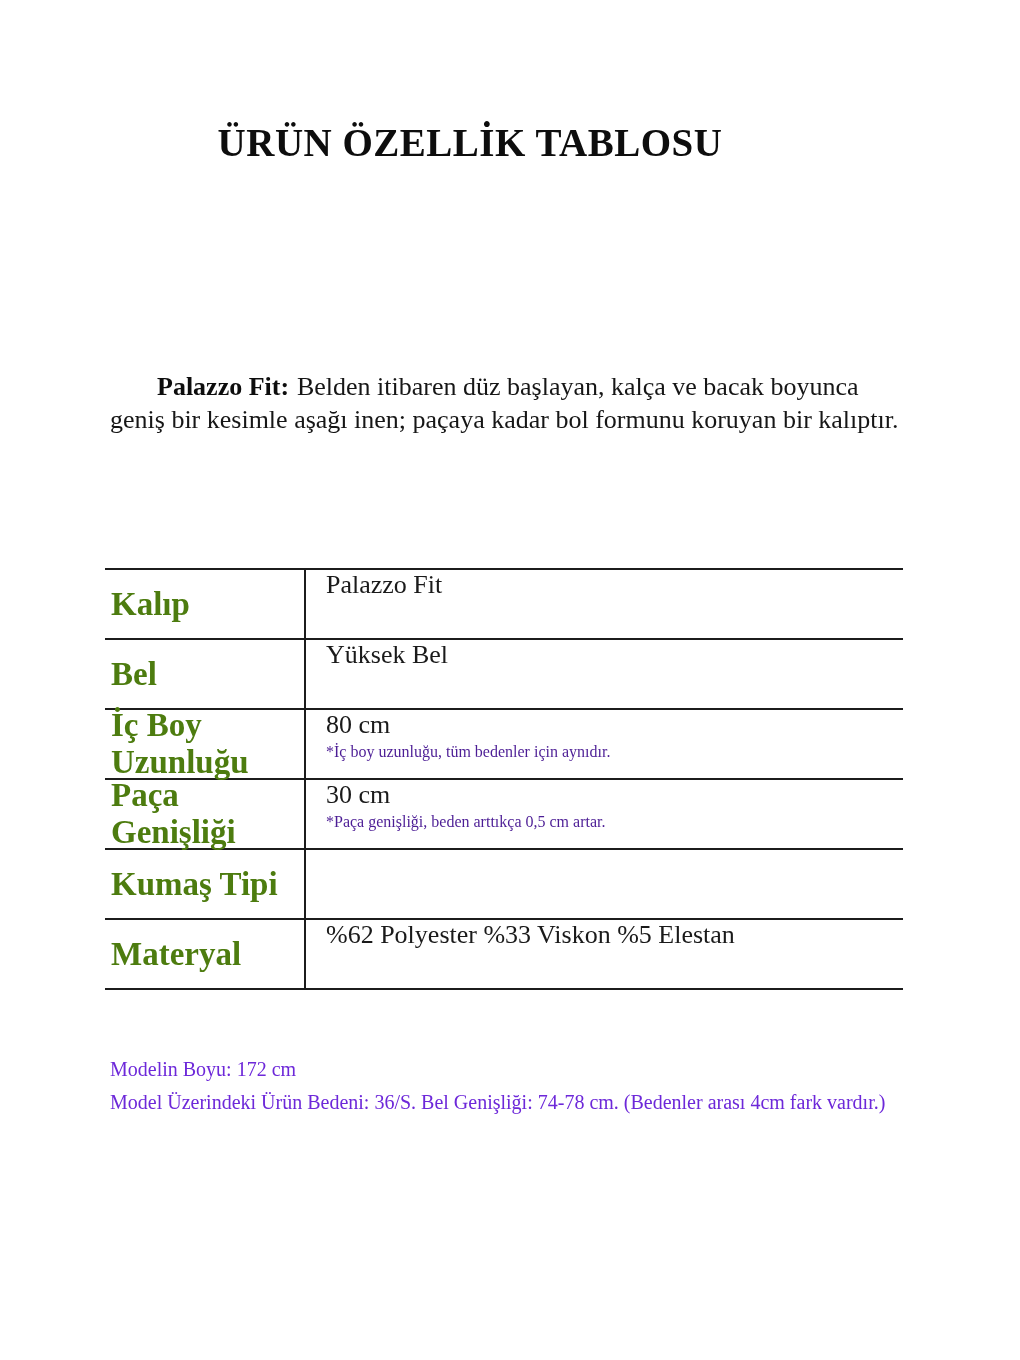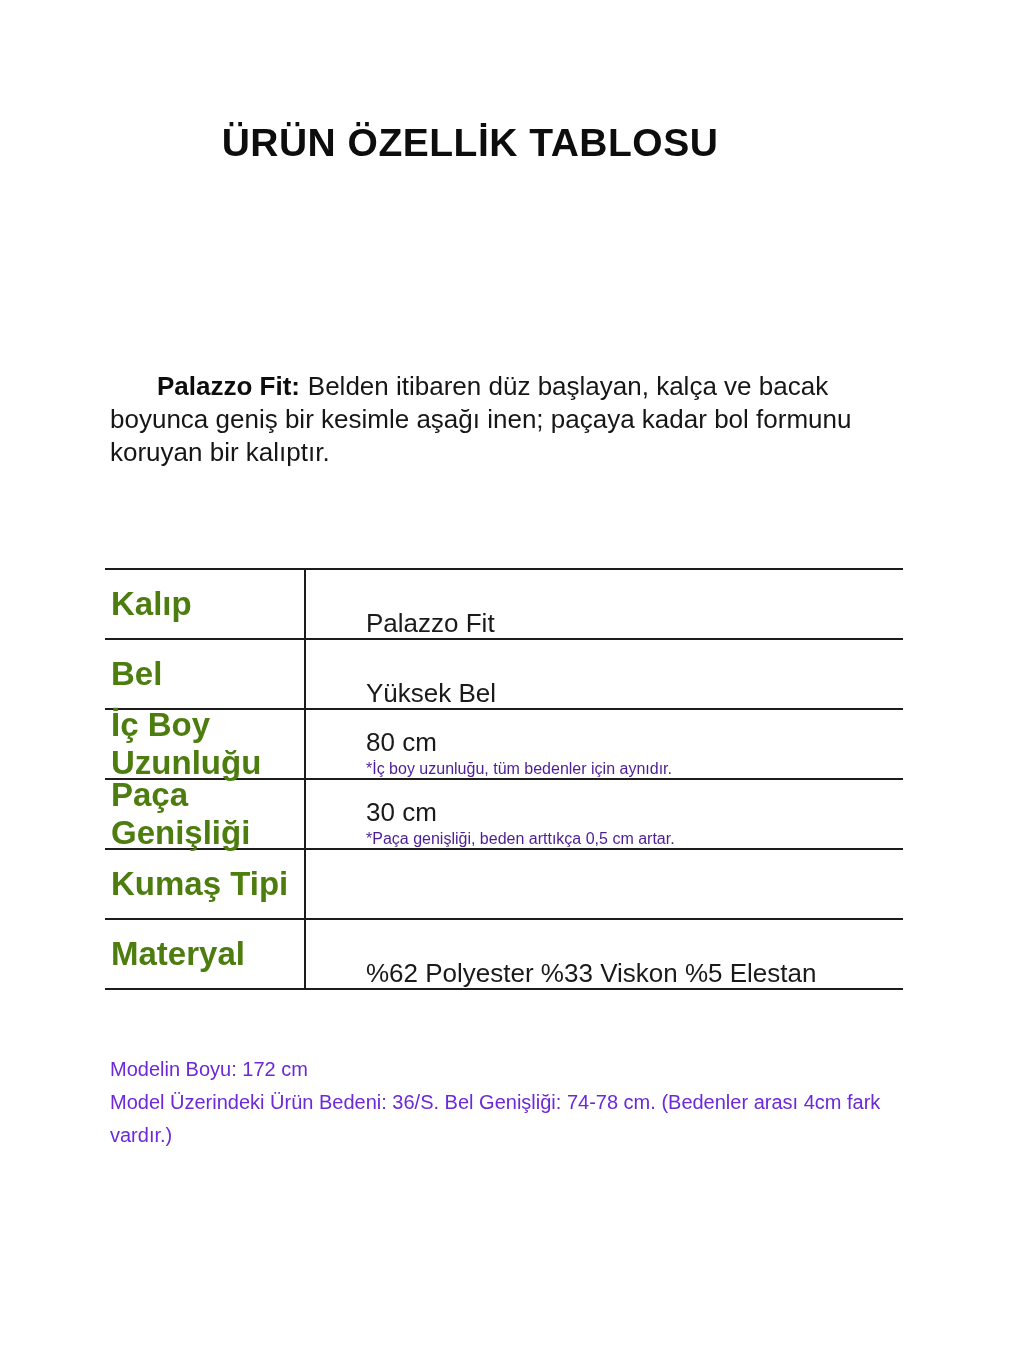--- a/index.html
+++ b/index.html
@@ -6,21 +6,21 @@
     margin: 0;
     padding: 0;
     background: #ffffff;
   }
   .page {
     position: relative;
     width: 940px;
     height: 1360px;
     background: #ffffff;
     color: #141414;
-    font-family: Liberation Sans, sans-serif;
+    font-family: Liberation Serif, serif;
     overflow: hidden;
   }
 
   
   .page-title {
     position: absolute;
     top: 95px;
     left: 0;
     width: 100%;
     text-align: center;
@@ -70,22 +70,22 @@
     box-sizing: border-box;
     font-weight: bold;
     font-size: 33px;
     color: #4d7c0f;
     flex-shrink: 0;
   }
   .spec-value-cell {
     flex: 1;
     display: flex;
     flex-direction: column;
-    justify-content: flex-end;
-    padding-left: 60px;
+    justify-content: flex-start;
+    padding-left: 20px;
     box-sizing: border-box;
   }
   .spec-value {
     font-size: 26px;
     line-height: 30px;
     color: #1a1a1a;
   }
   .spec-note {
     font-size: 16px;
     line-height: 19px;

